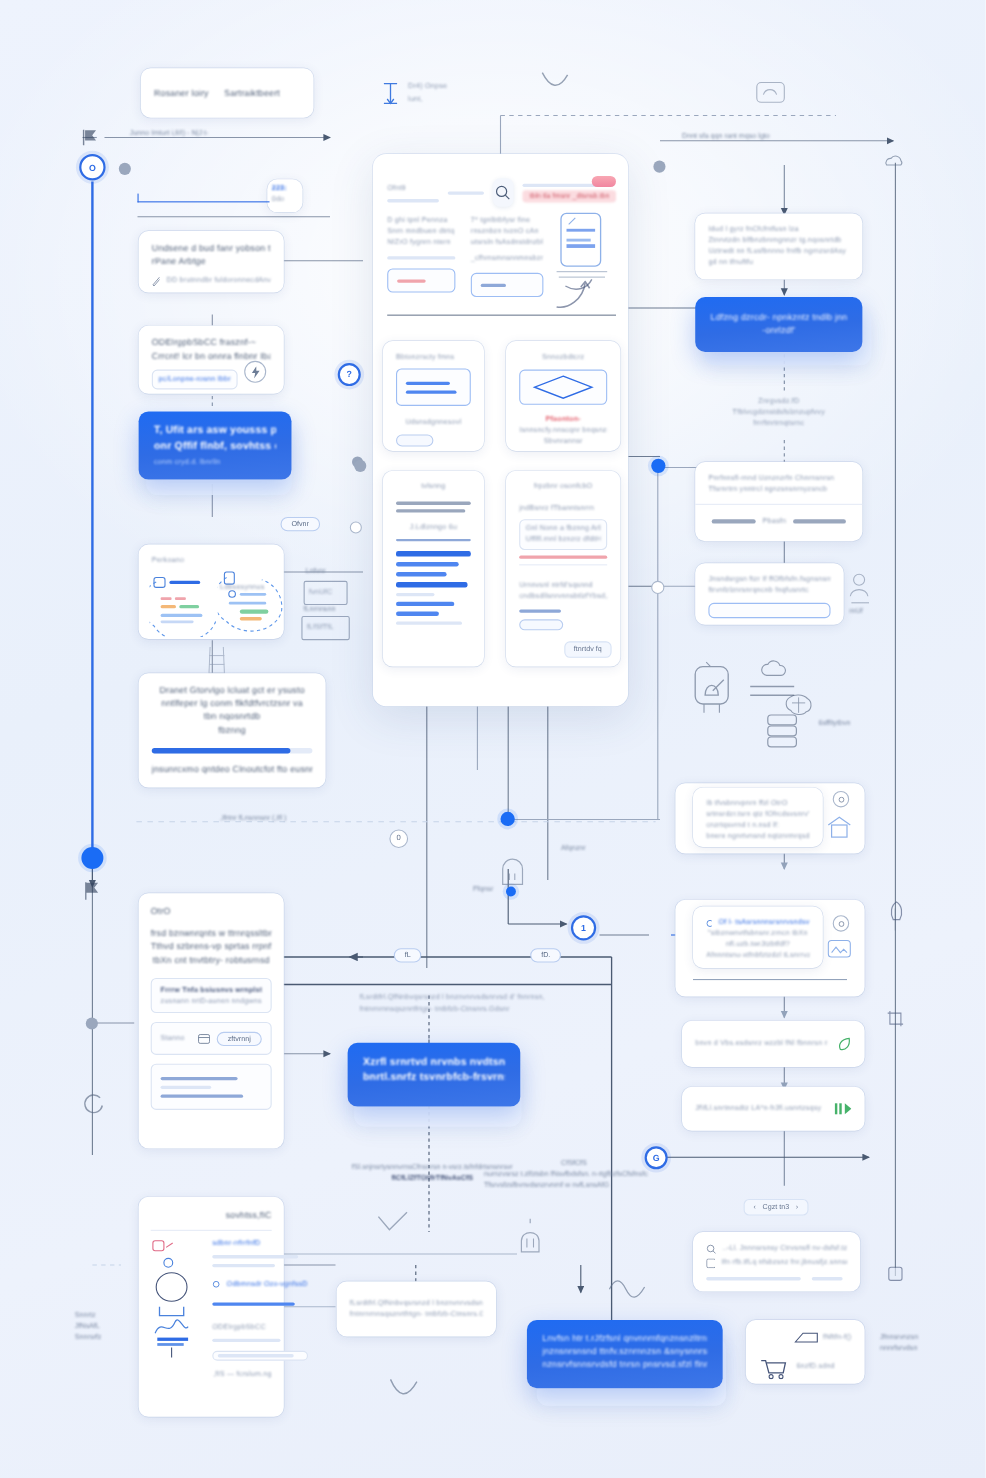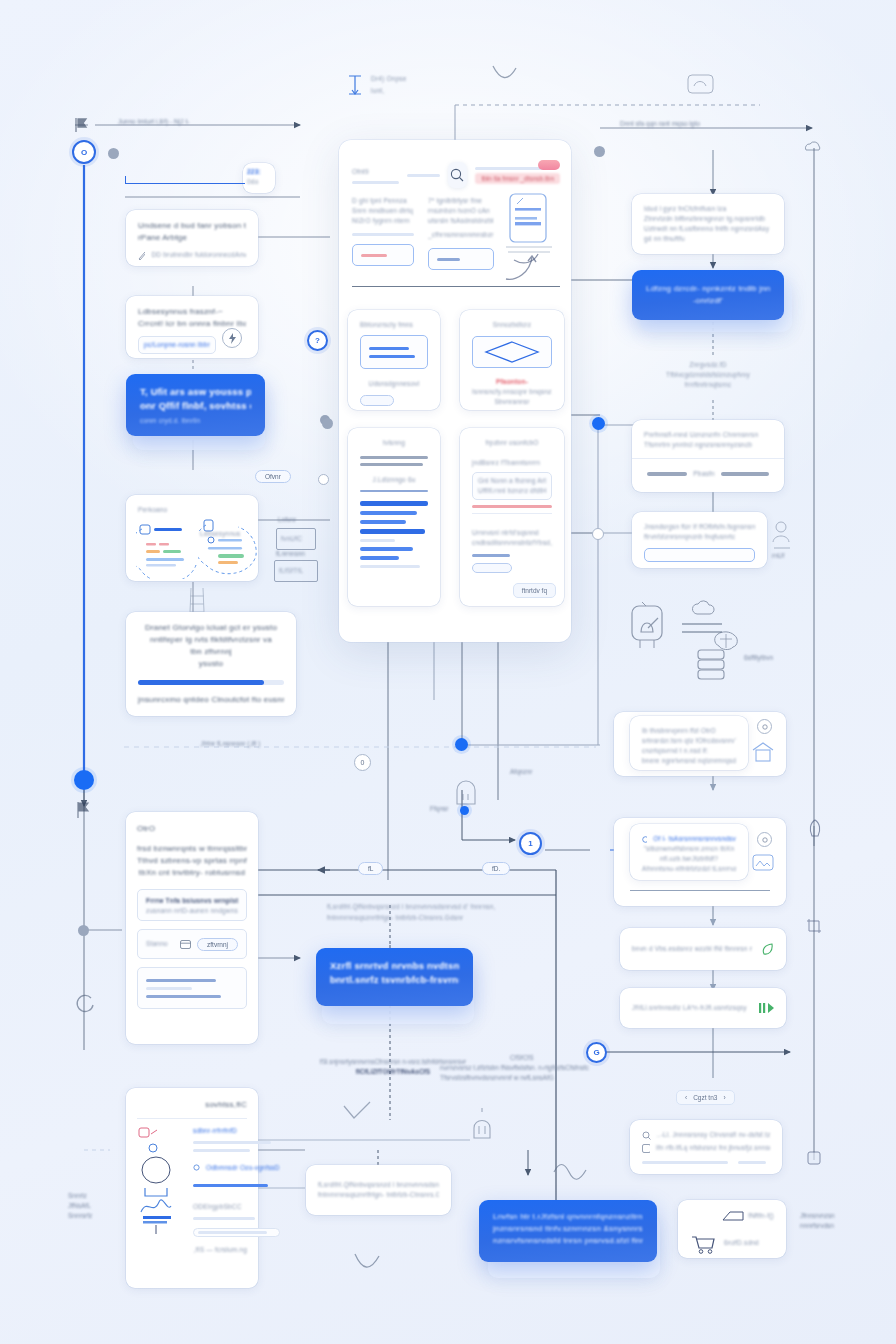--- a/index.html
+++ b/index.html
@@ -259,20 +259,24 @@
     </g>
 
     <g stroke="#c6d3e8" stroke-width="1" fill="none">
       <path d="M124,747 L596,747" stroke-dasharray="5 5"></path>
       <path d="M84,1150 L110,1150" stroke-dasharray="4 4"></path>
       <path d="M258,1140 L470,1140" stroke="#aab7cc"></path>
       <path d="M258,1188 L305,1188" stroke="#aab7cc"></path>
     </g>
   </svg>
 
+  <div class="card pad" style="left:128px; top:62px; width:157px; height:45px; display:flex; align-items:center; gap:14px;">
+    <span class="bt md">Rosaner loiry</span>
+    <span class="bt md">Sartraiktbeert</span>
+  </div>
 
   <div style="position:absolute; left:345px; top:70px; width:95px; height:30px; display:flex; gap:6px; align-items:center;">
     <svg width="20" height="24">
       <path d="M4,3 L16,3 M10,3 L10,21 M4,21 L16,21" stroke="#3f7ae0" stroke-width="1.2" fill="none"></path>
       <path d="M7,17 L10,21 L13,17" stroke="#3f7ae0" stroke-width="1.2" fill="none"></path>
     </svg>
     <span class="col" style="gap:2px;">
       <span class="bt sm">Dr4) Onpse</span>
       <span class="bt sm">lunt,</span>
     </span>
@@ -320,21 +324,21 @@
     <span class="bt md">rPane Arbtge</span>
     <div class="row" style="margin-top:6px;">
       <svg width="9" height="9">
           <path d="M1,8 L7,1 L8,2 L2,9 z" stroke="#7e8ca4" stroke-width=".8" fill="none"></path>
         </svg>
       <span class="bt sm">DD brutnndbr fuldoronnecdAnvadbsa</span>
     </div>
   </div>
 
   <div class="card pad" style="left:126px; top:296px; width:132px; height:62px;">
-    <span class="bt md">Ldbsesynnus frasznf-~</span>
+    <span class="bt md">ODEIrgpbSbCC frasznf-~</span>
     <span class="bt md">Crrcnt! lcr bn onnra flnbnr Ibarq</span>
     <div class="inner" style="margin-top:6px; width:78px; padding:3px 5px;">
       <span class="bt sm blu">pc/Lonpne-rosnn Ibbrt'fl</span>
     </div>
     <div class="node hollow" style="left:96px; top:32px; width:20px; height:20px; display:flex; align-items:center; justify-content:center;">
       <svg width="9" height="11">
           <path d="M5,0 L1,6 L4,6 L3,11 L8,4 L5,4 z" fill="#6d7d96"></path>
         </svg>
     </div>
   </div>
@@ -382,23 +386,23 @@
   </div>
   <span class="label-free" style="left:278px; top:516px;">Lnfvnr</span>
   <span class="label-free" style="left:276px; top:550px;">fLnrnnsnn</span>
 
   <svg class="sk" style="left:186px; top:588px;" width="22" height="50">
     <path d="M5,0 L3,48 M17,0 L19,48 M4,8 L18,8 M4,16 L18,16 M4,24 L18,24 M4,32 L18,32 M4,40 L18,40" stroke="#8a98b0" stroke-width=".9" fill="none"></path>
   </svg>
 
   <div class="card pad" style="left:126px; top:612px; width:170px; height:104px;">
     <span class="bt md ctr">Dranet Gtorvlgo lcluat gct er ysusto</span>
-    <span class="bt md ctr">nntlfeper lg rvts flkfdtfvrctzsnr va</span>
-    <span class="bt md ctr">tbn zftvrnnj</span>
-    <span class="bt md ctr">ysusto</span>
+    <span class="bt md ctr">nntlfeper lg conm flkfdtfvrctzsnr va</span>
+    <span class="bt md ctr">tbn nqosnrtdb</span>
+    <span class="bt md ctr">fbznng</span>
     <div style="margin-top:10px; height:5px; border-radius:3px; background:#e4ebf8;">
       <div style="width:86%; height:5px; border-radius:3px; background:#2f6ce5;"></div>
     </div>
     <span class="bt md ctr" style="margin-top:9px;">jnsunrcxmo qntdeo Clnoutcfot fto eusnrvo.</span>
   </div>
 
   <div class="card" style="left:126px; top:812px; width:132px; height:232px; padding:11px 11px;">
     <span class="bt md">OtrO</span>
     <div style="height:8px;"></div>
     <span class="bt md ctr">frsd bznwnrqnts w ttrnrqssltbngdtvy</span>

